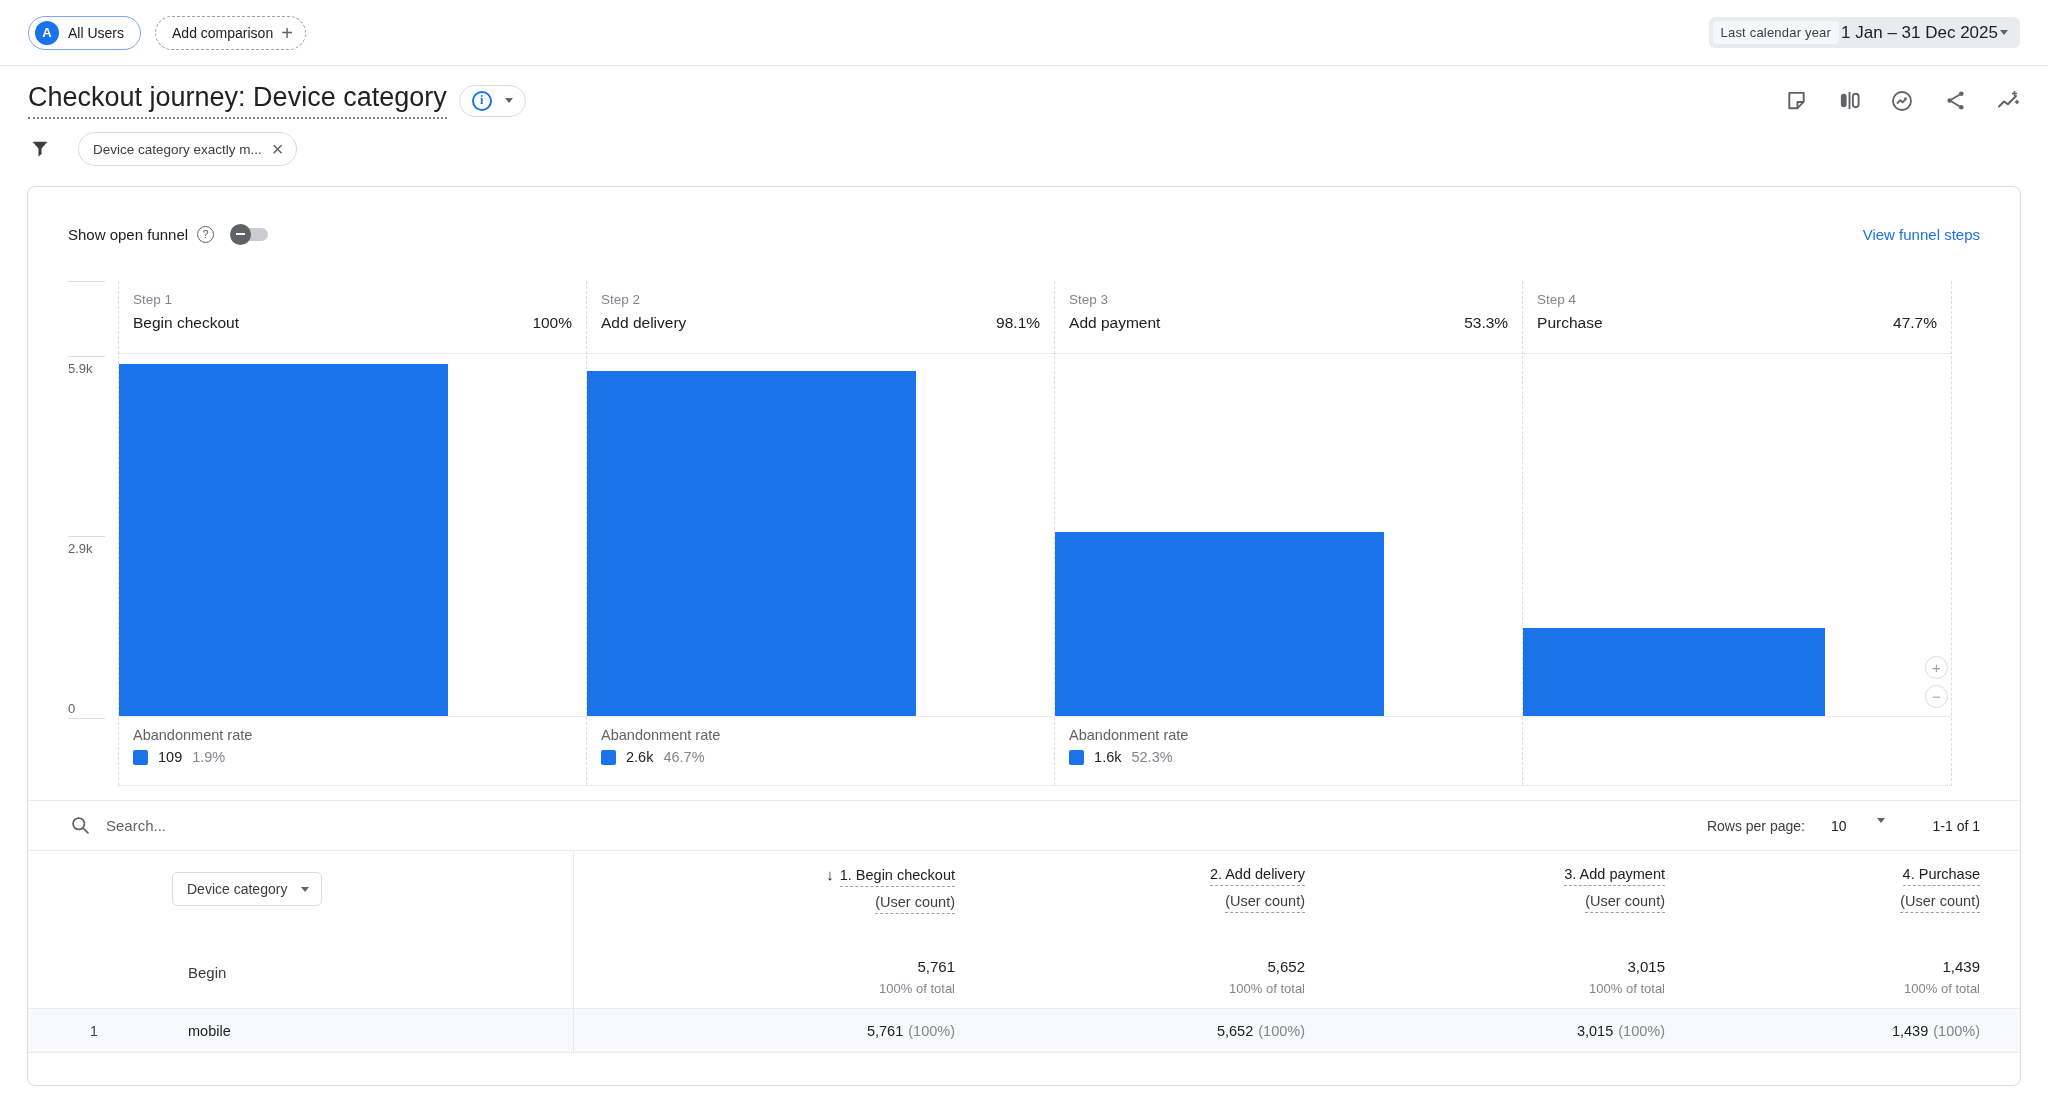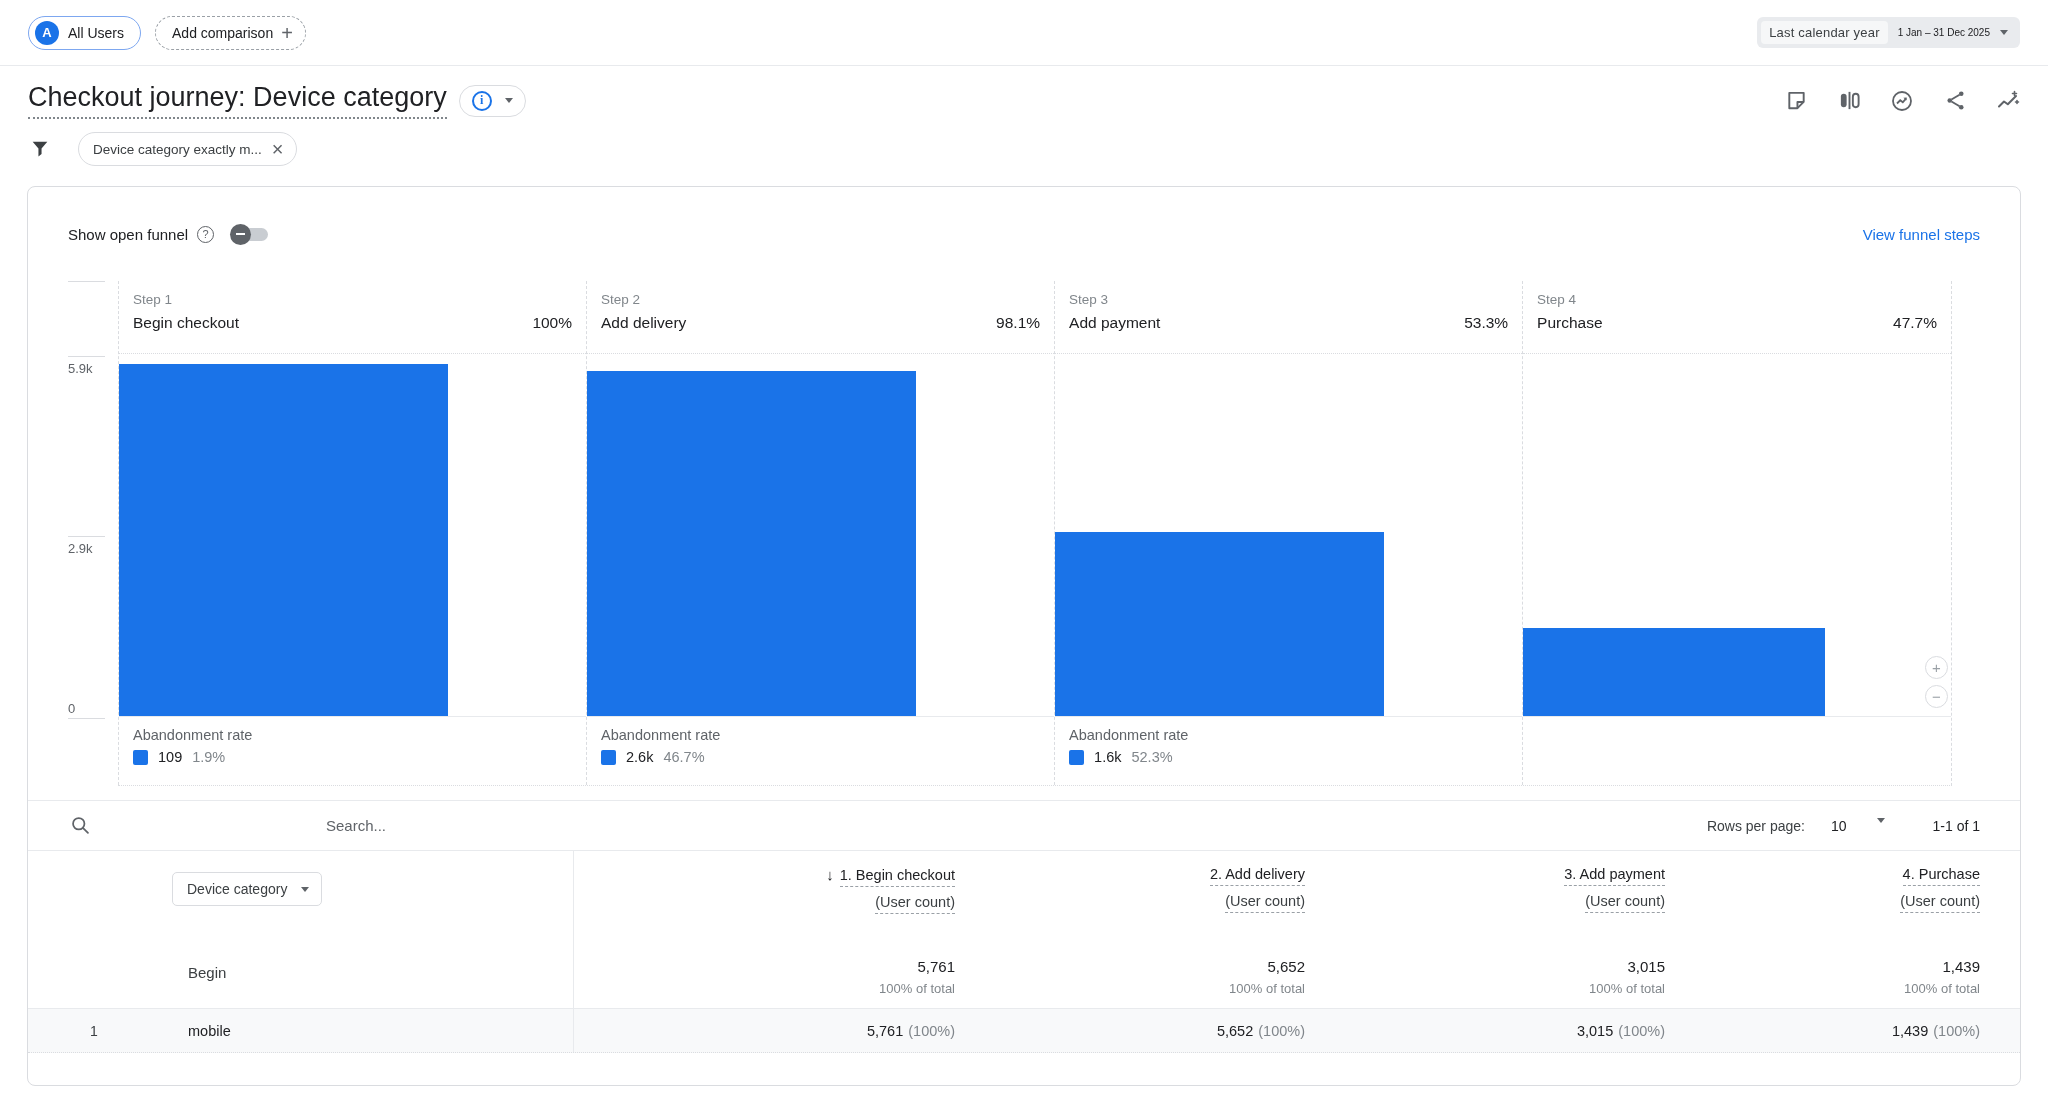--- a/index.html
+++ b/index.html
@@ -12,24 +12,24 @@
     border-bottom:1px solid #e8eaed; }
   .chip { display:flex; align-items:center; height:34px; border-radius:17px;
     background:#fff; padding:0 16px 0 6px; cursor:pointer; }
   .chip.all-users { border:1px solid #7da7f0; gap:9px; }
   .avatar { width:24px; height:24px; border-radius:50%; color:#fff;
     display:flex; align-items:center; justify-content:center; font-size:13px; font-weight:700; }
   .chip-label { font-size:14px; font-weight:500; color:#202124; }
   .chip.add-comp { border:1px dashed #9aa0a6; margin-left:14px; padding:0 12px 0 16px; gap:8px; }
   .plus-glyph { font-size:20px; color:#5f6368; font-weight:400; line-height:1; }
   .date-picker { margin-left:auto; display:flex; align-items:center; height:31px;
-    background:#e9ebee; border-radius:6px; padding:0 12px 0 4px; gap:10px; cursor:pointer; }
+    background:#e9ebee; border-radius:6px; padding:0 12px 0 4px; gap:2px; cursor:pointer; }
   .date-preset { font-size:13px; color:#3c4043; background:#f6f7f8; border-radius:4px;
     padding:4px 8px; letter-spacing:.2px; }
-  .date-range { font-size:10px; font-weight:500; color:#202124; }
+  .date-range { font-size:17px; font-weight:500; color:#202124; }
   .caret { width:0; height:0; border-left:4.5px solid transparent;
     border-right:4.5px solid transparent; border-top:5.5px solid #5f6368; }
 
   
   .title-row { display:flex; align-items:center; margin:16px 28px 0; }
   .page-title { font-size:27px; font-weight:400; color:#202124;
     border-bottom:2px dotted #80868b; padding-bottom:4px; }
   .title-pill { display:flex; align-items:center; gap:13px; border:1px solid #dadce0;
     border-radius:17px; padding:5px 12px; margin-left:12px; cursor:pointer; }
   .info-icon { width:20px; height:20px; border:2px solid #1a73e8; border-radius:50%;
@@ -87,21 +87,21 @@
     flex-direction:column; gap:6px; }
   .zoom-btn { width:23px; height:23px; border:1px solid #dadce0; border-radius:50%;
     color:#9aa0a6; font-size:15px; display:flex; align-items:center; justify-content:center;
     cursor:pointer; background:#fff; }
 
   
   .table-section { margin-top:14px; }
   .search-row { height:50px; display:flex; align-items:center; padding:0 40px;
     border-top:1px solid #e8eaed; }
   .search-input { border:none; outline:none; font-size:15px; color:#000000;
-    margin-left:14px; width:500px; font-family:inherit;text-align:center; }
+    margin-left:14px; width:500px; font-family:inherit; }
   .search-input::placeholder { color:#5f6368; }
   .rows-ctrl { margin-left:auto; display:flex; align-items:flex-start; }
   .rpp-label { font-size:14px; color:#3c4043; }
   .rpp-value { font-size:14px; color:#202124; margin-left:26px; }
   .rows-ctrl .caret { margin-left:30px; }
   .pagination { font-size:14px; color:#202124; margin-left:48px; }
 
   .tgrid { display:grid; grid-template-columns:62px 444px 381px 350px 360px 315px;
     padding:0 40px; }
   .thead-row { border-top:1px solid #e8eaed; height:100px; }

